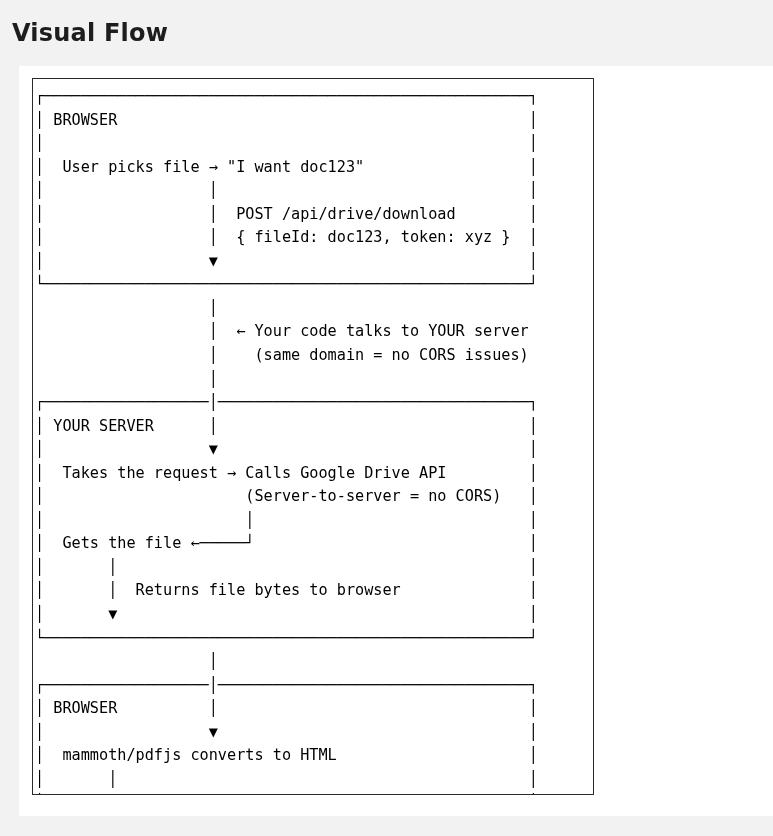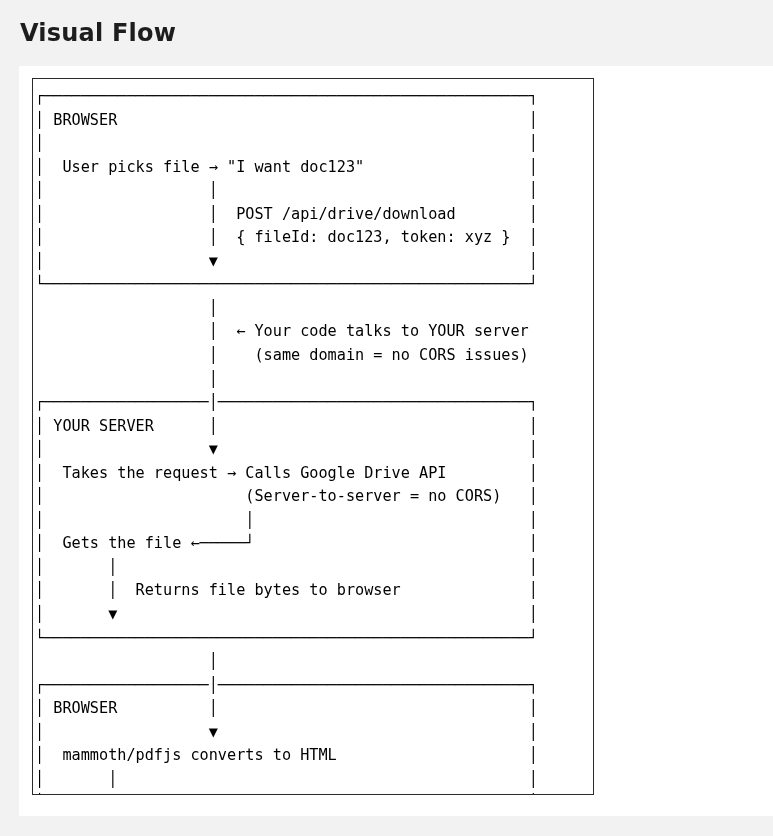--- a/index.html
+++ b/index.html
@@ -24,21 +24,21 @@
     box-sizing: border-box;
     padding: 0 8px;
   }
   #page-title {
     font-family: "DejaVu Sans", sans-serif;
     font-size: 24px;
     font-weight: 600;
     color: #1d1d1d;
     letter-spacing: 0.2px;
     line-height: 1;
-    margin: 12px;
+    margin: 4px;
     white-space: nowrap;
   }
 
   
   #doc-surface {
     position: absolute;
     left: 19px;
     top: 66px;
     width: 754px;
     height: 750px;

